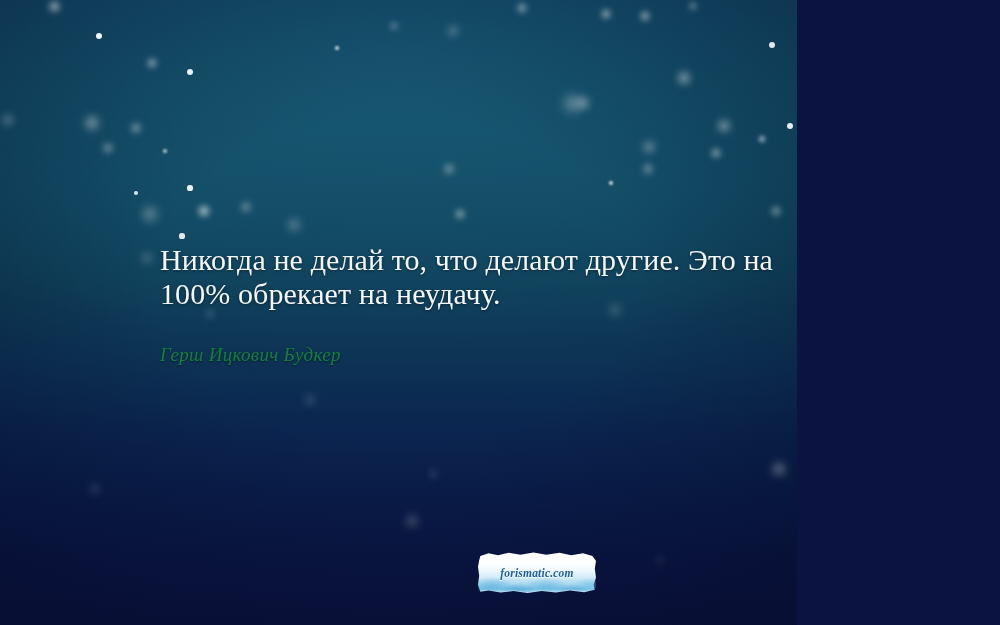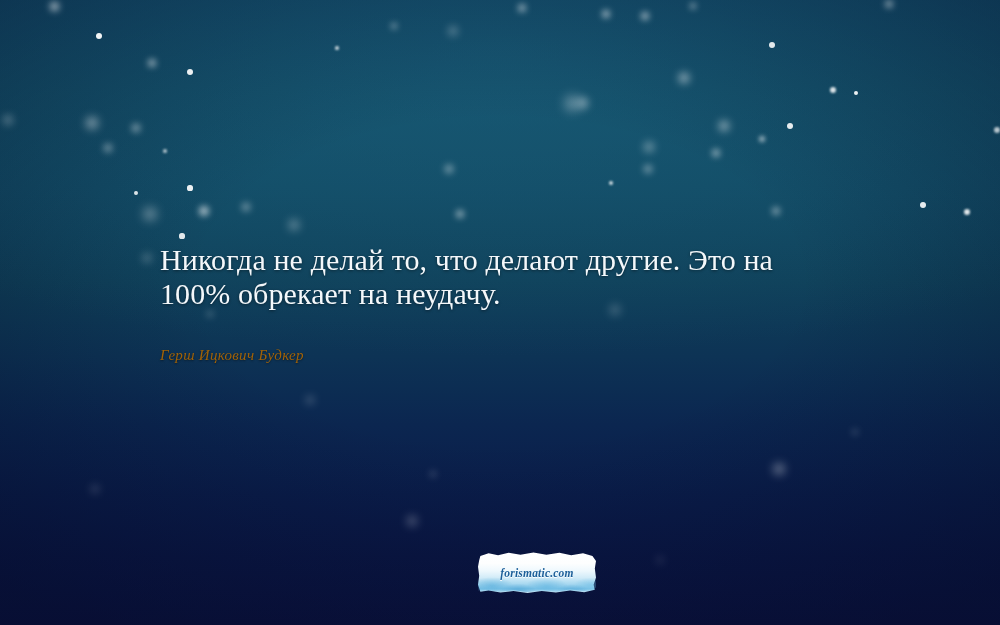--- a/index.html
+++ b/index.html
@@ -5,21 +5,21 @@
   * { margin:0; padding:0; box-sizing:border-box; }
 
   html, body {
     width:1000px; height:625px;
     overflow:hidden;
     background:#0b1341;
   }
 
   #stage {
     position:relative;
-    width:1000px; height:625px;
+    width:797px; height:625px;
     overflow:hidden;
     font-family:"Liberation Serif", serif;
   }
 
   
   #bg-gradient {
     position:absolute; inset:0;
     background:
       radial-gradient(ellipse 120% 70% at 50% 8%, rgba(28,95,125,0.55) 0%, rgba(28,95,125,0) 70%),
       linear-gradient(to bottom,
@@ -59,23 +59,23 @@
     line-height:34px;
     color:#f4f8fb;
     letter-spacing:0.1px;
     text-shadow:0 1px 3px rgba(0,0,0,0.45);
     white-space:normal;
   }
   #quote-author {
     margin-top:35px;
     font-family:"Liberation Serif", serif;
     font-style:italic;
-    font-size:15px;
+    font-size:19px;
     line-height:18px;
-    color:#a16207;
+    color:#15803d;
     letter-spacing:0.3px;
     text-shadow:0 1px 2px rgba(0,0,0,0.45);
   }
 
   
   #logo {
     position:absolute;
     left:437px;
     top:552px;
     width:118px;

